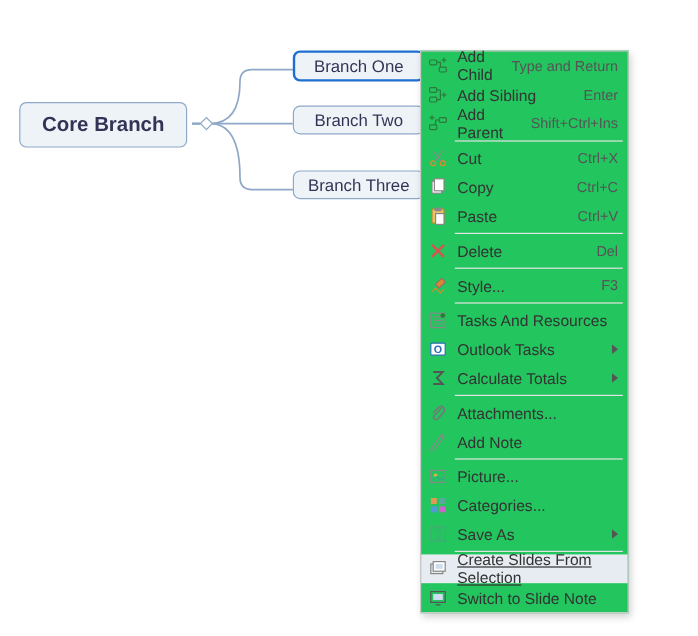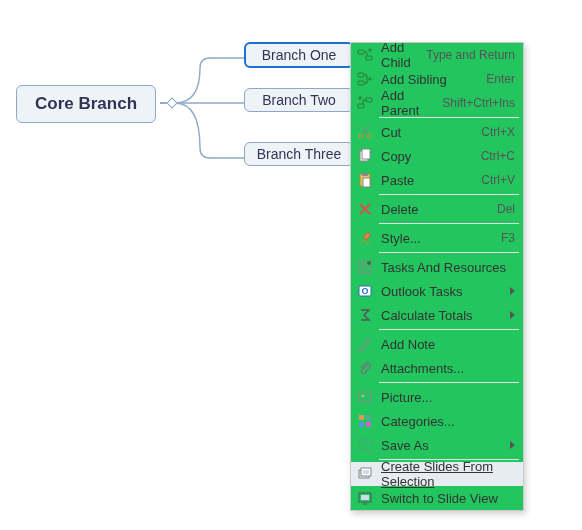--- a/index.html
+++ b/index.html
@@ -243,33 +243,33 @@
           <path d="M4 3 H12 L7 8 L12 13 H4" fill="none" stroke="#555" stroke-width="1.5"></path>
         </svg>
       </span>
       <span class="menu-label">Calculate Totals</span>
       <span class="submenu-arrow"></span>
     </div>
     <div class="menu-sep"></div>
     <div class="menu-item">
       <span class="menu-icon">
         <svg width="16" height="16" viewBox="0 0 16 16">
+          <path d="M11 4 L5 10 a2 2 0 0 0 3 3 L13 7 a3 3 0 0 0 -4 -4 L4 8" fill="none" stroke="#777" stroke-width="1.3"></path>
+        </svg>
+      </span>
+      <span class="menu-label">Attachments...</span>
+    </div>
+    <div class="menu-item">
+      <span class="menu-icon">
+        <svg width="16" height="16" viewBox="0 0 16 16">
           <path d="M3 13 L11 2 L13 4 L5 15 L2 15 Z" fill="none" stroke="#888"></path>
           <path d="M10 3 L12 5" stroke="#888"></path>
         </svg>
       </span>
       <span class="menu-label">Add Note</span>
-    </div>
-    <div class="menu-item">
-      <span class="menu-icon">
-        <svg width="16" height="16" viewBox="0 0 16 16">
-          <path d="M11 4 L5 10 a2 2 0 0 0 3 3 L13 7 a3 3 0 0 0 -4 -4 L4 8" fill="none" stroke="#777" stroke-width="1.3"></path>
-        </svg>
-      </span>
-      <span class="menu-label">Attachments...</span>
     </div>
     <div class="menu-sep"></div>
     <div class="menu-item">
       <span class="menu-icon">
         <svg width="16" height="16" viewBox="0 0 16 16">
           <rect x="2" y="3" width="12" height="10" fill="none" stroke="#888"></rect>
           <circle cx="6" cy="7" r="1.5" fill="#e3b24a"></circle>
           <path d="M3 12 L7 8 L10 11 L12 9 L14 12" fill="none" stroke="#3a8"></path>
         </svg>
       </span>
@@ -309,15 +309,15 @@
       <span class="menu-label">Create Slides From Selection</span>
     </div>
     <div class="menu-item">
       <span class="menu-icon">
         <svg width="16" height="16" viewBox="0 0 16 16">
           <rect x="2" y="3" width="12" height="9" fill="none" stroke="#555"></rect>
           <rect x="4" y="5" width="8" height="5" fill="#cde"></rect>
           <path d="M6 14 h4" stroke="#555"></path>
         </svg>
       </span>
-      <span class="menu-label">Switch to Slide View</span>
+      <span class="menu-label">Switch to Slide Note</span>
     </div>
   </div>
 
 </body></html>

